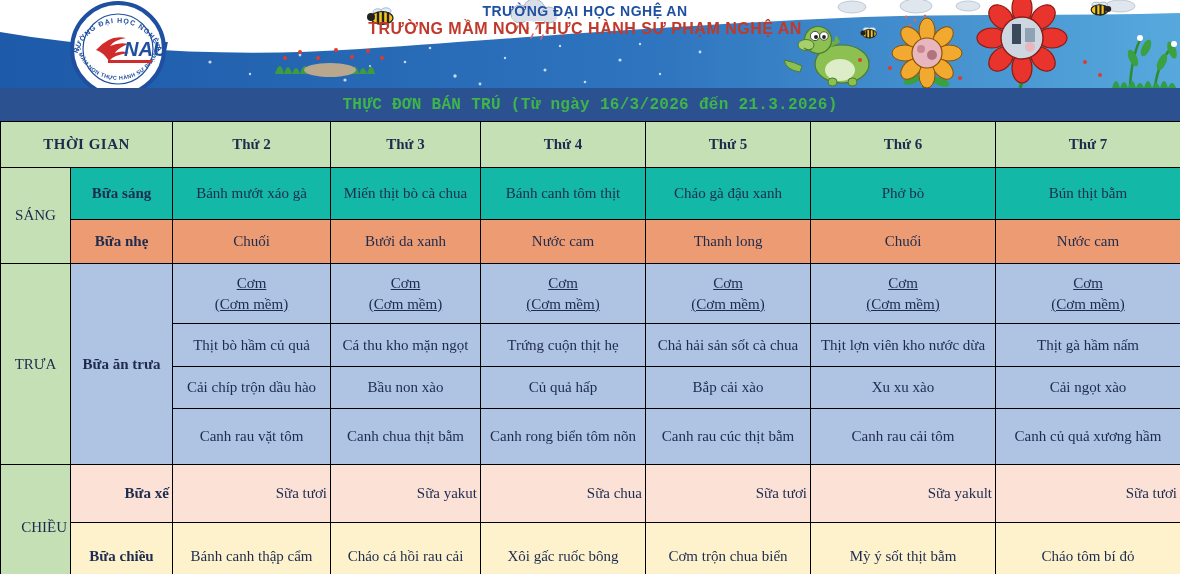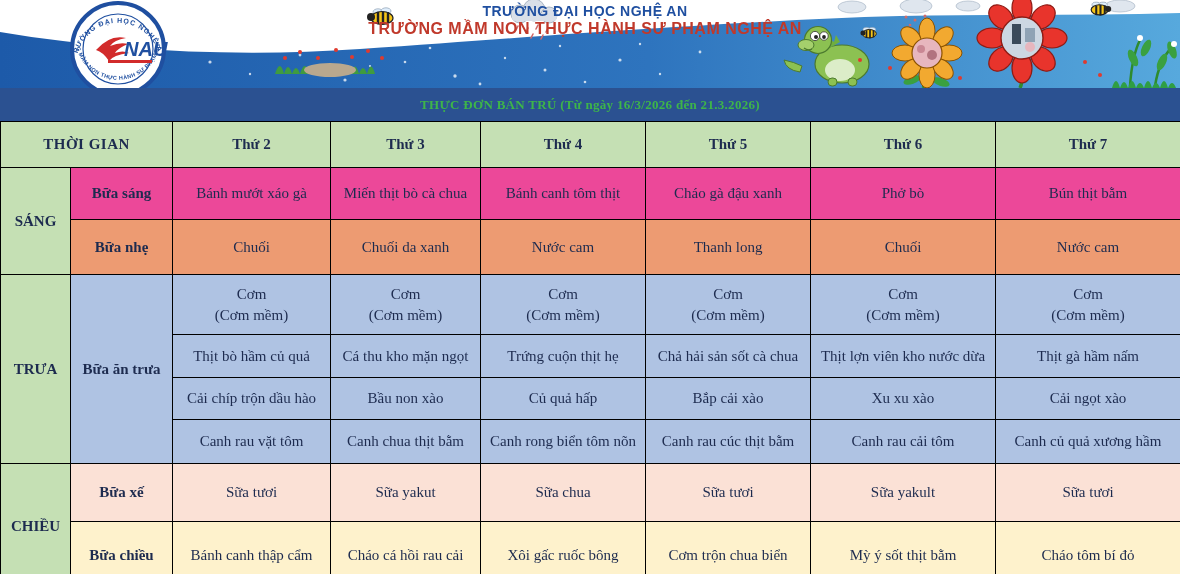--- a/index.html
+++ b/index.html
@@ -17,40 +17,40 @@
   }
   .banner-line1{font-size:14px;color:#1f4fa0;letter-spacing:.5px;}
   .banner-line2{font-size:16px;color:#c0392b;letter-spacing:.5px;}
   .banner-line3{font-size:16px;color:#1f5ca8;letter-spacing:.5px;}
   
   .titlebar{
     width:1180px;height:33px;background:#2b5191;
     display:flex;align-items:center;justify-content:center;
   }
   .titlebar span{
-    color:#3eb549;font-weight:bold;font-size:13px;
-    font-family:Liberation Serif, serif;letter-spacing:.3px;
+    color:#3eb549;font-weight:bold;font-size:16px;
+    font-family:Liberation Mono, monospace;letter-spacing:.3px;
   }
   
   table.menu{border-collapse:collapse;table-layout:fixed;width:1180px;}
   table.menu td{
     border:1px solid #000;text-align:center;vertical-align:middle;
     font-size:15px;color:#1d2b4f;padding:0 3px;overflow:hidden;
   }
-  td.green{background:#c5e0b4;color:#000;font-weight:bold;font-size:16px;}
+  td.green{background:#c5e0b4;color:#000;font-weight:normal;font-size:16px;}
   td.dayhead{background:#c5e0b4;color:#000;font-weight:bold;font-size:18px;}
   td.timehead{background:#c5e0b4;color:#000;font-weight:bold;font-size:15px;letter-spacing:.5px;margin-left:24px;}
   td.label{font-weight:bold;color:#000;}
-  tr.r-breakfast td{background:#ec4899;}
+  tr.r-breakfast td{background:#14b8a6;}
   tr.r-snack td{background:#ed9b72;}
   tr.r-lunch td{background:#afc3e3;}
-  tr.r-afternoonsnack td{background:#fbe1d6;}
+  tr.r-afternoonsnack td{background:#fbe1d6;text-align:right;}
   tr.r-dinner td{background:#fef2cc;}
   tr.r-breakfast td.green, tr.r-lunch td.green, tr.r-afternoonsnack td.green{background:#c5e0b4;}
-  td.pre{white-space:pre-line;line-height:1.35;}
+  td.pre{white-space:pre-line;line-height:1.35;text-decoration:underline;}
 </style>
 </head>
 <body>
 
 <div class="banner">
   <svg width="1180" height="88" viewBox="0 0 1180 88">
     <defs>
       <linearGradient id="waterGrad" x1="0" y1="0" x2="1" y2="0">
         <stop offset="0" stop-color="#1d5aa9"></stop>
         <stop offset="0.55" stop-color="#2e74be"></stop>
@@ -276,24 +276,24 @@
     <td rowspan="2" class="green">SÁNG</td>
     <td class="label">Bữa sáng</td>
     <td>Bánh mướt xáo gà</td>
     <td>Miến thịt bò cà chua</td>
     <td>Bánh canh tôm thịt</td>
     <td>Cháo gà đậu xanh</td>
     <td>Phở bò</td>
     <td>Bún thịt bằm</td>
   </tr>
 
-  <tr style="height:55px" class="r-snack">
+  <tr style="height:44px" class="r-snack">
     <td class="label">Bữa nhẹ</td>
     <td>Chuối</td>
-    <td>Chuối da xanh</td>
+    <td>Bưởi da xanh</td>
     <td>Nước cam</td>
     <td>Thanh long</td>
     <td>Chuối</td>
     <td>Nước cam</td>
   </tr>
 
   <tr style="height:60px" class="r-lunch">
     <td rowspan="4" class="green">TRƯA</td>
     <td rowspan="4" class="label" style="background:#afc3e3;">Bữa ăn trưa</td>
     <td class="pre">Cơm
@@ -321,21 +321,21 @@
 
   <tr style="height:42px" class="r-lunch">
     <td>Cải chíp trộn dầu hào</td>
     <td>Bầu non xào</td>
     <td>Củ quả hấp</td>
     <td>Bắp cải xào</td>
     <td>Xu xu xào</td>
     <td>Cải ngọt xào</td>
   </tr>
 
-  <tr style="height:44px" class="r-lunch">
+  <tr style="height:56px" class="r-lunch">
     <td>Canh rau vặt tôm</td>
     <td>Canh chua thịt bằm</td>
     <td>Canh rong biển tôm nõn</td>
     <td>Canh rau cúc thịt bằm</td>
     <td>Canh rau cải tôm</td>
     <td>Canh củ quả xương hầm</td>
   </tr>
 
   <tr style="height:58px" class="r-afternoonsnack">
     <td rowspan="2" class="green">CHIỀU</td>

